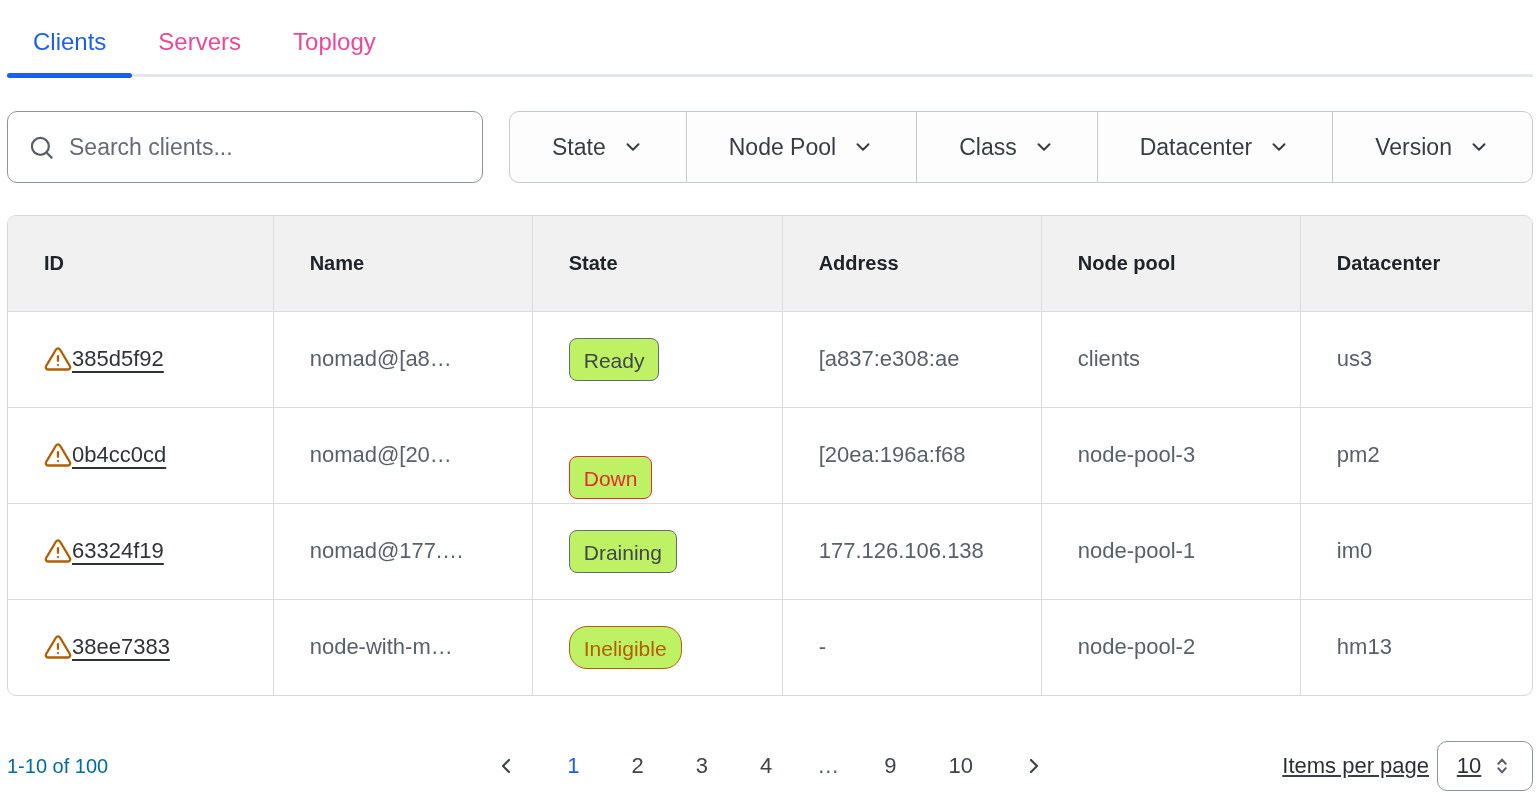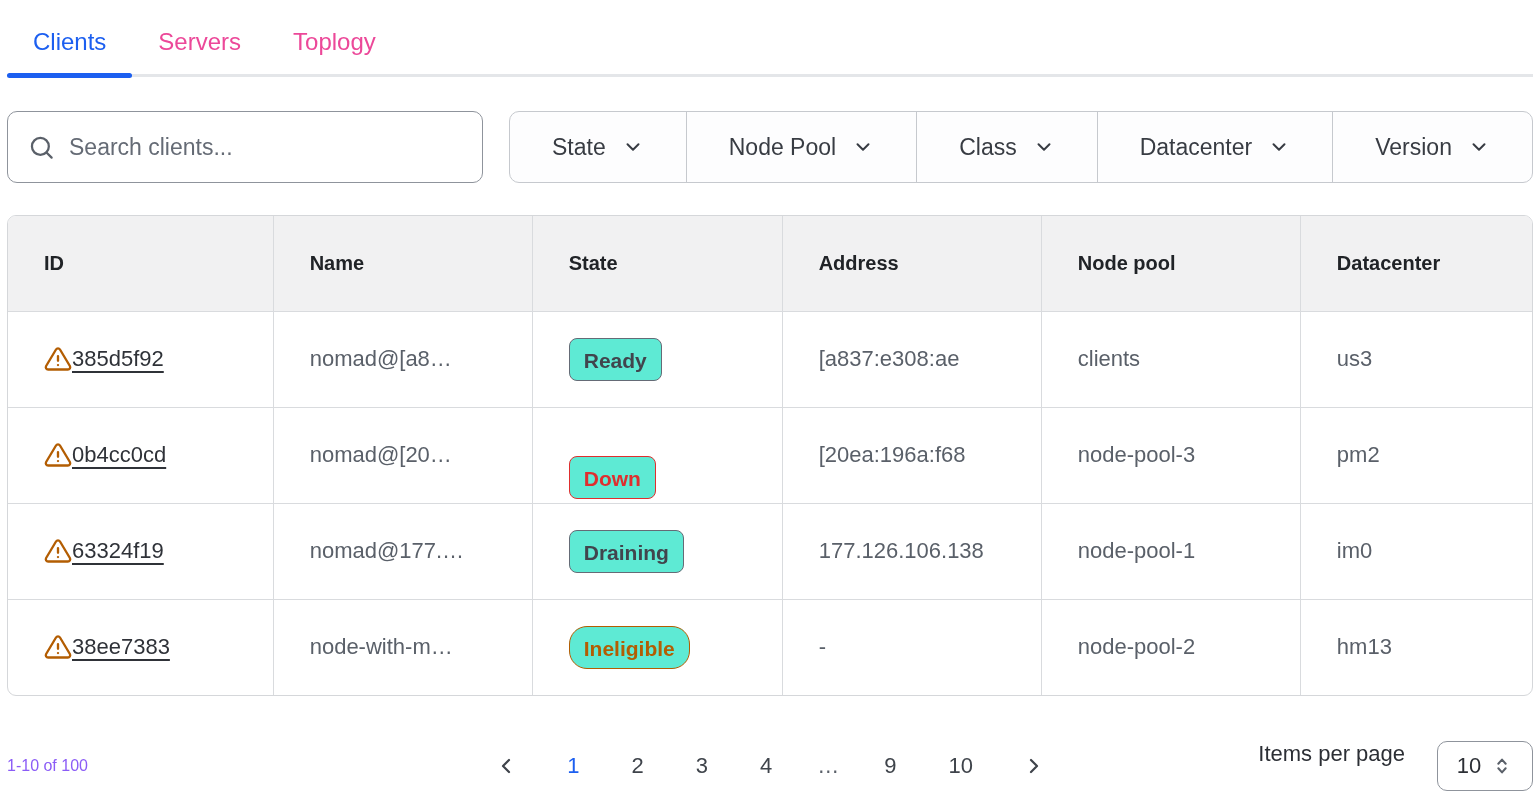--- a/index.html
+++ b/index.html
@@ -65,43 +65,43 @@
     white-space:nowrap; overflow:hidden;
   }
   tbody td:first-child { border-left:none; }
   .id-cell { display:flex; align-items:center; }
   .id-link {
     color:#2f3238; text-decoration:underline; text-underline-offset:5px;
     text-decoration-thickness:1.5px; cursor:pointer;
   }
   .badge {
     display:inline-block; padding:10px 14px 7px; border:1.5px solid #656b76;
-    border-radius:8px; font-size:21px; color:#41454d; background:#5eead4;font-weight:bold;
+    border-radius:8px; font-size:21px; color:#41454d; background:#bef264;
   }
   .badge--critical { color:#df2e2e; border-color:#df2e2e;margin-top:45px; }
   .badge--warning  { color:#b35d02; border-color:#b35d02;border-radius:18px; }
 
   
   .footer { display:flex; align-items:center; margin-top:44px; height:52px; }
-  .range { flex:1; font-size:16px; color:#8b5cf6; }
+  .range { flex:1; font-size:20px; color:#0369a1; }
   .pager { display:flex; align-items:center; gap:10px; }
   .pager-nav {
     background:none; border:none; cursor:pointer; padding:0 18px;
     display:flex; align-items:center;
   }
   .page-item {
     position:relative; font-size:22px; color:#3f444b; padding:4px 21px; cursor:pointer;
   }
   .page-item--active { color:#1c5ff0; }
   .page-item--active::after {
     content:""; position:absolute; left:50%; transform:translateX(-50%);
     bottom:-22px; width:36px; height:5px; background:#1c5ff0; border-radius:3px;
   }
   .page-ellipsis { font-size:22px; color:#5a6069; padding:0 14px; }
-  .per-page { flex:1; display:flex; align-items:flex-start; justify-content:flex-end; gap:32px; }
+  .per-page { flex:1; display:flex; align-items:center; justify-content:flex-end; gap:8px;text-decoration:underline; }
   .per-page-label { font-size:22px; color:#2c2f35; }
   .per-page-select {
     height:50px; min-width:96px; border:1.5px solid #8f949c; border-radius:10px;
     display:flex; align-items:center; justify-content:center; gap:10px;
     font-size:22px; color:#2c2f35; background:#fff; cursor:pointer; padding:0 12px;
   }
 
   svg.icon { display:block; }
 </style>
 </head>

